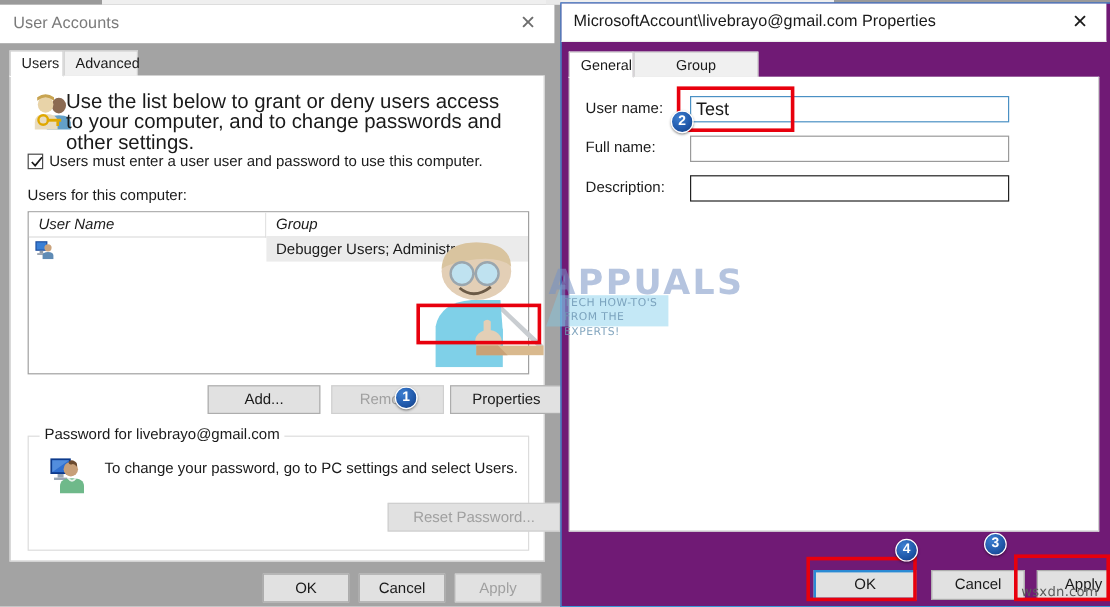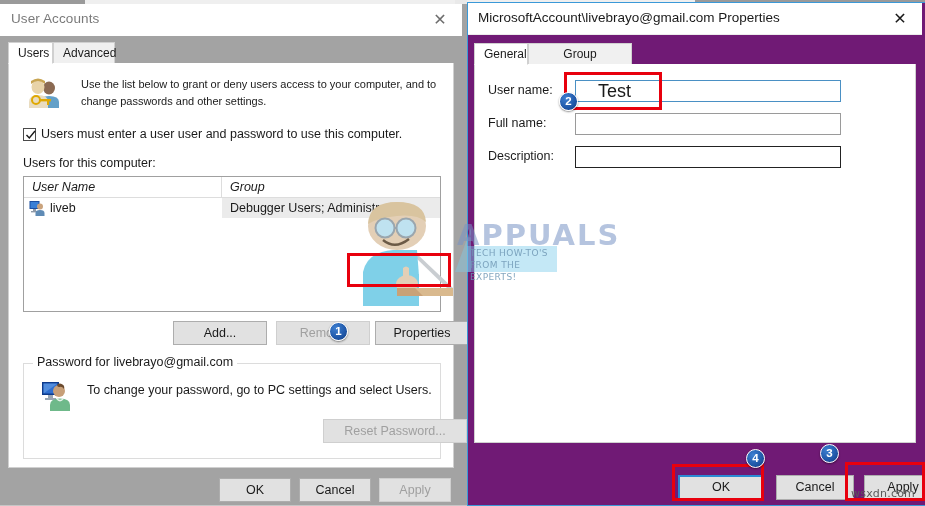--- a/index.html
+++ b/index.html
@@ -81,22 +81,22 @@
 
   
   .lpanel {
     position: absolute; left: 8px; top: 59px; width: 446px; height: 405px;
     background: #ffffff;
     border: 1px solid #d0d0d0; border-top: none;
   }
 
   .people-icon { position: absolute; left: 18px; top: 14px; width: 34px; height: 32px; }
   .intro-text {
-    position: absolute; left: 72px; top: 13px; width: 365px;
-    font-size: 11px; color: #1a1a1a; line-height: 17px;
+    position: absolute; left: 46px; top: 13px; width: 365px;
+    font-size: 17px; color: #1a1a1a; line-height: 17px;
   }
 
   .cbrow { position: absolute; left: 14px; top: 64px; width: 420px; height: 18px; }
   .cbox {
     position: absolute; left: 0; top: 1px; width: 13px; height: 13px;
     border: 1px solid #4a4a4a; background: #fff;
   }
   .cbox svg { position: absolute; left: 1px; top: 0px; }
   .cbrow .cblabel {
     position: absolute; left: 18px; top: 0px;
@@ -222,22 +222,22 @@
 
   .frow { position: absolute; left: 0; width: 442px; height: 24px; }
   .flabel {
     position: absolute; left: 13px; top: 3px;
     font-size: 12.5px; color: #1a1a1a; white-space: nowrap;
   }
   .finput {
     position: absolute; left: 100px; top: 0;
     width: 266px; height: 22px;
     background: #ffffff;
-    font-size: 18px; color: #1a1a1a; line-height: 21px;
-    padding-left: 22px;
+    font-size: 15px; color: #1a1a1a; line-height: 21px;
+    padding-left: 4px;
     border: 1px solid #9a9a9a;
     cursor: text;
   }
   .finput.focused { border: 1px solid #4a90c4; }
   .finput.hovered { border: 1px solid #222222; }
   #frow-username { top: 16px; }
   #frow-fullname { top: 49px; }
   #frow-descr    { top: 82px; }
 
   #hl-username { left: 564px; top: 72px; width: 98px; height: 38px; }
@@ -347,21 +347,20 @@
         </div>
         <div class="lst-row">
           <svg class="rowicon" viewBox="0 0 16 16">
             <rect x="0.5" y="1" width="10" height="8" fill="#1b4ea0"></rect>
             <rect x="1.5" y="2" width="8" height="6" fill="#3a7fd5"></rect>
             <rect x="4" y="9" width="3" height="2" fill="#8f9aa8"></rect>
             <rect x="2" y="11" width="7" height="1.4" fill="#8f9aa8"></rect>
             <circle cx="11" cy="6.5" r="3" fill="#caa37d"></circle>
             <path d="M6.5 16 L15.5 16 L15.5 13 Q15.5 10 11 10 Q6.5 10 6.5 13 Z" fill="#5f8bb5"></path>
           </svg>
-          <div class="c1">liveb</div>
           <div class="c2">Debugger Users; Administrators</div>
         </div>
       </div>
 
       <div class="btnrow-left">
         <div class="wbtn" id="btn-add">Add...</div>
         <div class="wbtn disabled" id="btn-remove">Remove</div>
         <div class="wbtn" id="btn-properties">Properties</div>
       </div>
 

